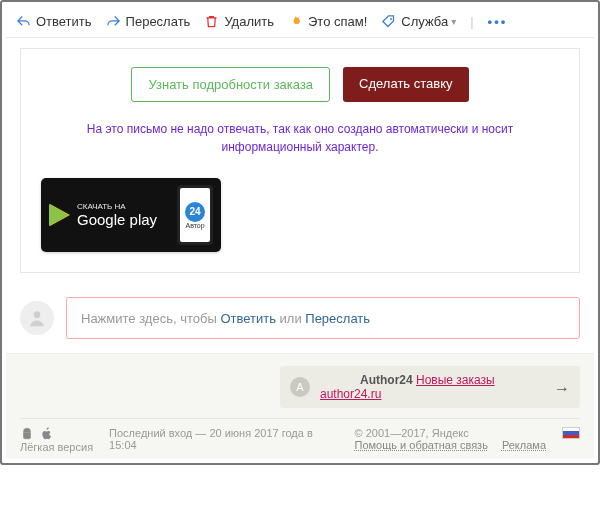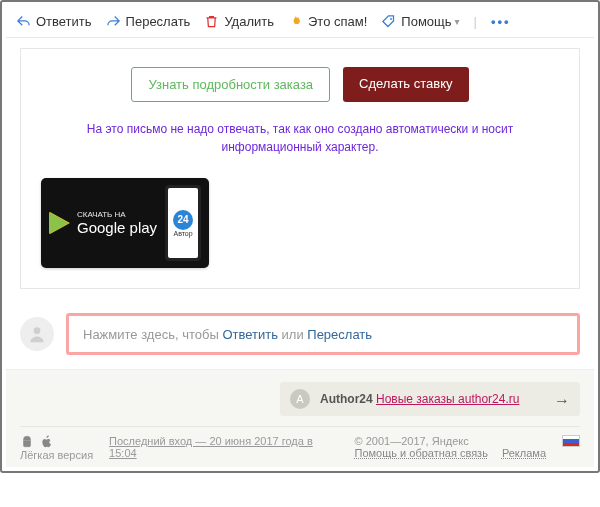--- a/index.html
+++ b/index.html
@@ -27,44 +27,44 @@
   .support-row { display: flex; justify-content: space-between; align-items: flex-start; }
   .support { font-size: 12px; color: #333; line-height: 1.6; }
   .support a { color: #336699; text-decoration: none; }
   .unsub-wrap { display: inline-block; border: 3px solid #d62c2c; border-radius: 14px; padding: 3px 10px; margin-top: 6px; }
   .unsub-wrap a { color: #888; text-decoration: underline dotted; font-size: 12px; }
 
   .gplay { display: flex; align-items: center; background: #111; border-radius: 5px; padding: 7px 8px; color: #fff; gap: 8px; box-shadow: 0 1px 3px rgba(0,0,0,0.2); }
   .gp-tri { width: 0; height: 0; border-top: 11px solid transparent; border-bottom: 11px solid transparent; border-left: 20px solid #8bc34a; filter: drop-shadow(1px 0 0 #fbbc05); }
   .gp-txt .s { font-size: 8px; text-transform: uppercase; opacity: .9; }
   .gp-txt .b { font-size: 15px; font-weight: 300; }
-  .phone { width: 36px; height: 76px; background: #222; border-radius: 4px; padding: 3px; margin-left: 0; display:flex; align-items:center; justify-content:center;}
+  .phone { width: 36px; height: 60px; background: #222; border-radius: 4px; padding: 3px; margin-left: 12px; display:flex; align-items:center; justify-content:center;}
   .phone-inner { background:#fff; width:100%; height:100%; border-radius:2px; display:flex; align-items:center; justify-content:center; font-size:7px; color:#333; text-align:center; }
   .a24badge { width:20px; height:20px; border-radius:50%; background:#2b84d6; color:#fff; display:inline-flex; align-items:center; justify-content:center; font-size:10px; font-weight:bold;}
 
   .reply-area { display:flex; align-items:center; gap:12px; padding: 14px; }
   .avatar { width: 34px; height: 34px; border-radius: 50%; background: #eee; display:flex; align-items:center; justify-content:center; }
   .avatar svg { width: 20px; height: 20px; fill: #cfcfcf; }
-  .reply-box { flex:1; border:3px solid #fca5a5; border-radius:3px; min-height:42px; display:flex; align-items:center; padding: 0 14px; color:#999; cursor:text; }
+  .reply-box { flex:1; border:1px solid #fca5a5; border-radius:3px; min-height:42px; display:flex; align-items:center; padding: 0 14px; color:#999; cursor:text; }
   .reply-box .lnk { color: #336699; }
 
   .bottom-bar { background: #f6f6f2; border-top:1px solid #eee; padding: 12px 14px 6px; }
   .bb-top { display:flex; justify-content:flex-end; margin-bottom:10px;}
   .notif { display:flex; align-items:center; gap:10px; background:#ecece5; border-radius:3px; padding: 7px 10px; font-size:12px; width: 300px;}
   .notif .circ { width:20px; height:20px; border-radius:50%; background:#c9c9c1; color:#fff; display:flex; align-items:center; justify-content:center; font-size:11px;}
   .notif .grow { flex:1; }
-  .notif .b { font-weight:bold; color:#555;}
+  .notif .b { font-weight:bold; color:#555;margin-left:40px;}
   .notif .g { color:#be185d;text-decoration:underline;}
   .notif .arrow { font-size:16px; color:#555; cursor:pointer;}
 
   .bb-foot { display:flex; align-items:flex-start; gap:16px; font-size:11px; color:#999; border-top:1px solid #e6e6de; padding-top:8px;}
   .platform-icons { display:flex; gap:6px; color:#888;}
   .platform-icons svg { width:14px; height:14px; fill:#888;}
   .light { color:#999; }
-  .login-info { flex:1;text-decoration:underline; }
+  .login-info { flex:1; }
   .rlinks { display:flex; gap:14px; }
   .rlinks span { color:#888; text-decoration: underline dotted; cursor:pointer;}
   .flag { width:18px; height:12px; display:inline-block; background: linear-gradient(to bottom, #fff 0 33%, #3b5fcc 33% 66%, #d52b1e 66% 100%); border:1px solid #ccc; margin-left:auto;}
   .flag-wrap { display:flex; align-items:flex-start;}
 </style>
 </head>
 <body>
 
 <div class="outer">
 <div class="canvas">
@@ -92,21 +92,21 @@
       <svg viewBox="0 0 24 24">
             <path fill="#f5a623" d="M12 2c1 4-3 5-3 9a5 5 0 0010 0c0-3-2-3-2-6-2 2-5 1-5-3z"></path>
           </svg>
       <span>Это спам!</span>
     </div>
     <div class="tb-item">
       <svg viewBox="0 0 24 24">
             <path fill="none" stroke="#3b7dd8" stroke-width="2" d="M3 12l9-9h8v8l-9 9z"></path>
             <circle cx="16" cy="8" r="1.5" fill="#3b7dd8"></circle>
           </svg>
-      <span>Помощь</span>
+      <span>Служба</span>
       <span class="chevron">▾</span>
     </div>
     <span class="tb-sep">|</span>
     <span class="ellipsis">•••</span>
   </div>
 
   <div class="mail-body">
     <div class="panel">
 
       <div class="btn-row">

